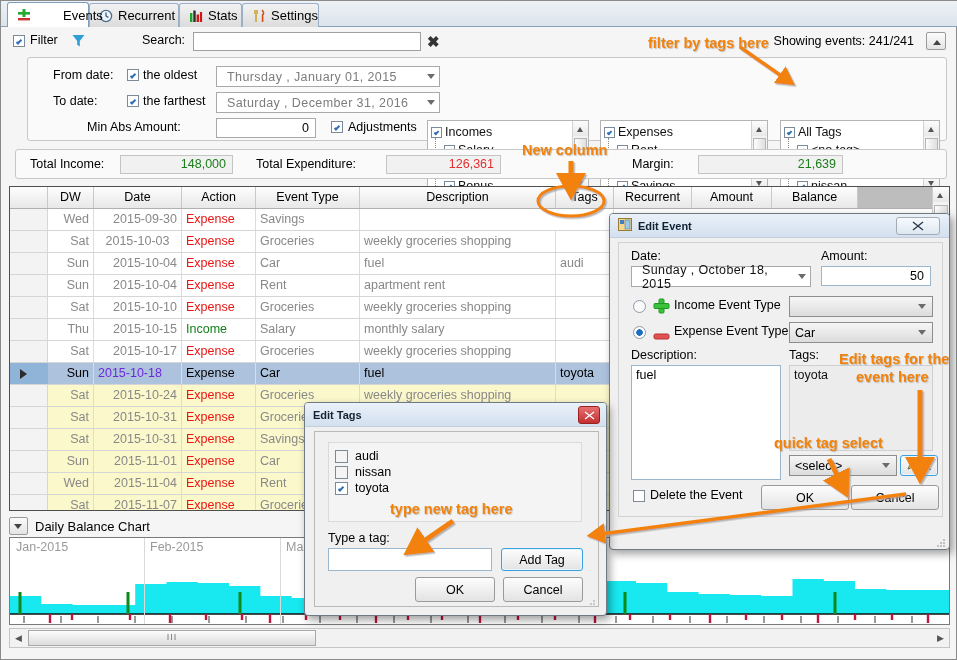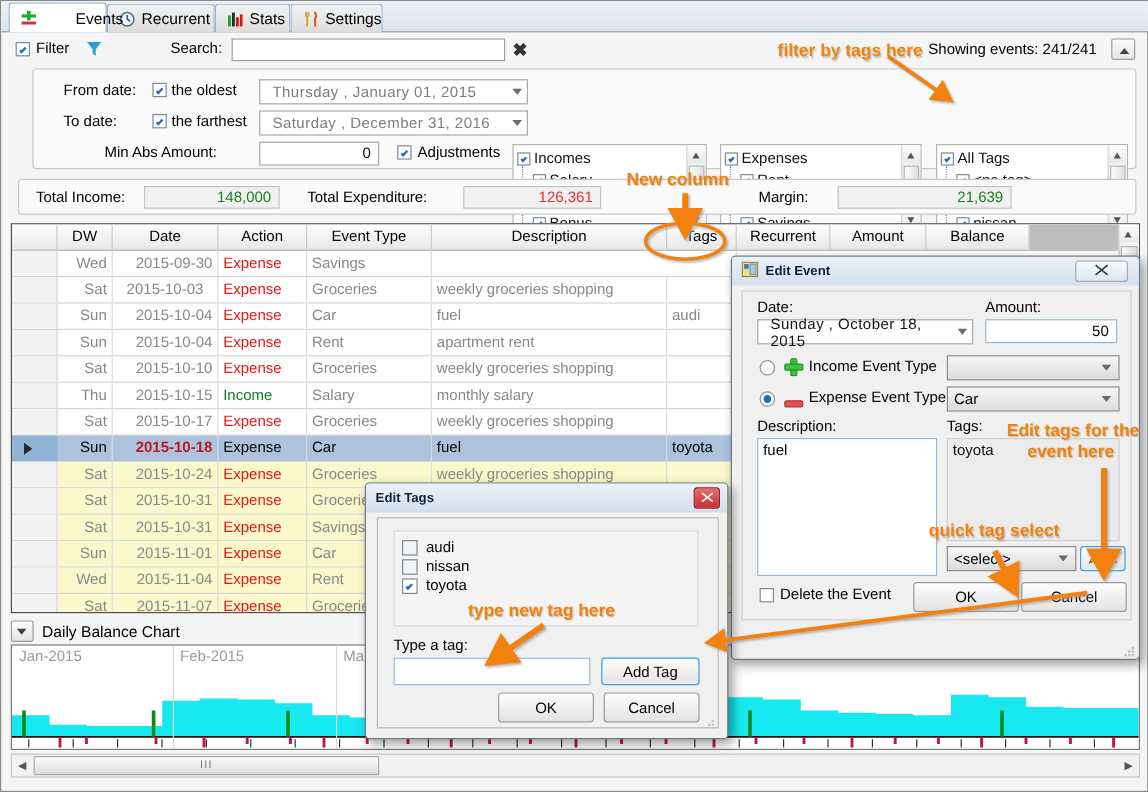--- a/index.html
+++ b/index.html
@@ -399,21 +399,21 @@
           <div class="gc" style="left: 172px; width: 74px; color: rgb(232, 21, 21);">Expense</div>
           <div class="gc" style="left: 246px; width: 104px;">Groceries</div>
           <div class="gc" style="left: 350px; width: 196px;">weekly groceries shopping</div>
           <div class="gc" style="left: 546px; width: 58px;"></div>
         </div>
         <div class="grow sel" style="top: 176px;">
           <div style="position: absolute; left: 0px; top: 0px; width: 38px; height: 21px; background: rgb(143, 180, 216);">
             <div class="gsel-arrow"></div>
           </div>
           <div class="gc" style="left: 38px; width: 46px; text-align: right; color: rgb(0, 0, 0);">Sun</div>
-          <div class="gc" style="left: 84px; width: 88px; text-align: right; color: #b91c1c; font-weight: bold;">2015-10-18</div>
+          <div class="gc" style="left: 84px; width: 88px; text-align: left; color: #6d28d9;">2015-10-18</div>
           <div class="gc" style="left: 172px; width: 74px; color: rgb(0, 0, 0);">Expense</div>
           <div class="gc" style="left: 246px; width: 104px; color: rgb(0, 0, 0);">Car</div>
           <div class="gc" style="left: 350px; width: 196px; color: rgb(0, 0, 0);">fuel</div>
           <div class="gc" style="left: 546px; width: 58px; color: rgb(0, 0, 0);">toyota</div>
         </div>
         <div class="grow yel" style="top: 198px;">
           <div style="position: absolute; left: 0px; top: 0px; width: 38px; height: 21px; background: rgb(243, 243, 243); border-right: 1px solid rgb(214, 214, 214); box-sizing: border-box;"></div>
           <div class="gc" style="left: 38px; width: 46px; text-align: right;">Sat</div>
           <div class="gc" style="left: 84px; width: 88px; text-align: right;">2015-10-24</div>
           <div class="gc" style="left: 172px; width: 74px; color: rgb(232, 21, 21);">Expense</div>

